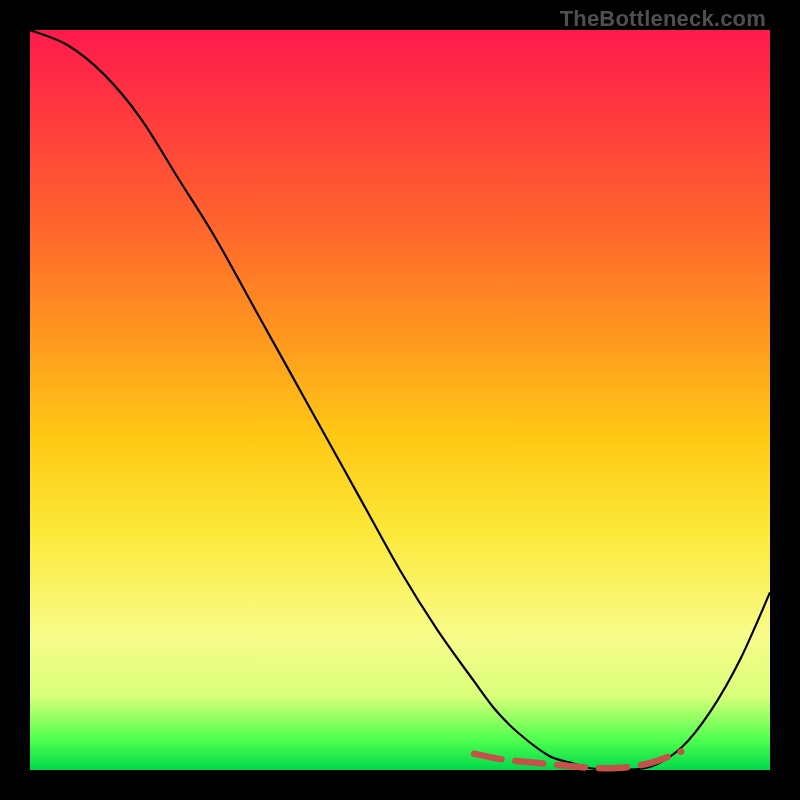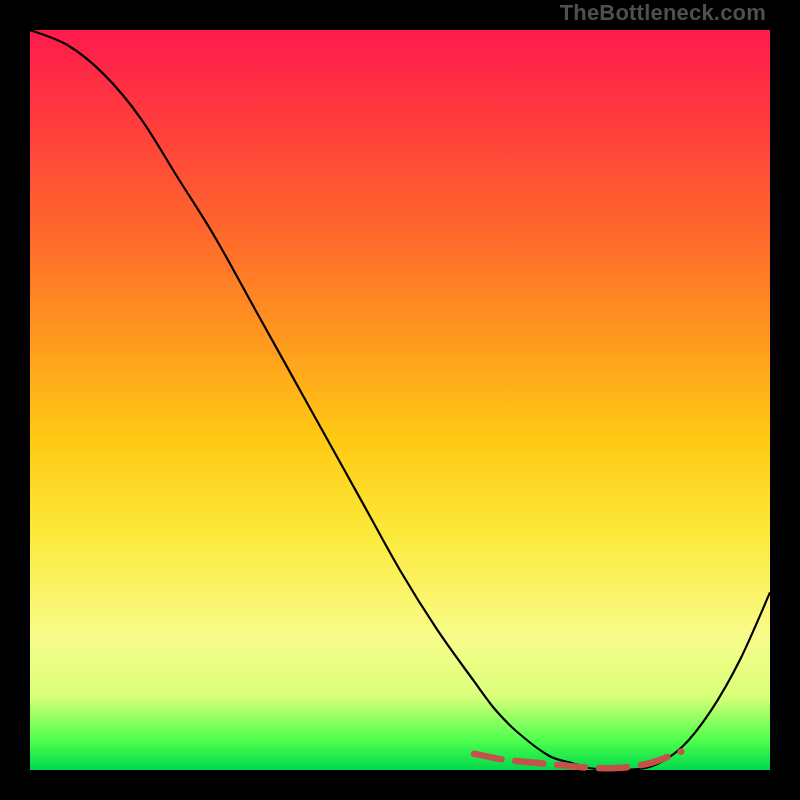--- a/index.html
+++ b/index.html
@@ -31,21 +31,21 @@
       #ffc914 55%,
       #fce93a 68%,
       #f8fc8a 82%,
       #d9ff7a 90%,
       #4dff4d 96%,
       #00d94b 100%
     );
   }
   .watermark {
     position: absolute;
-    top: 0;
+    top: 6px;
     right: 34px;
     font-family: -apple-system, "Segoe UI", Arial, sans-serif;
     font-size: 22px;
     font-weight: 600;
     color: #4f4f4f;
     letter-spacing: 0.2px;
   }
   svg.curve {
     position: absolute;
     left: 30px;

